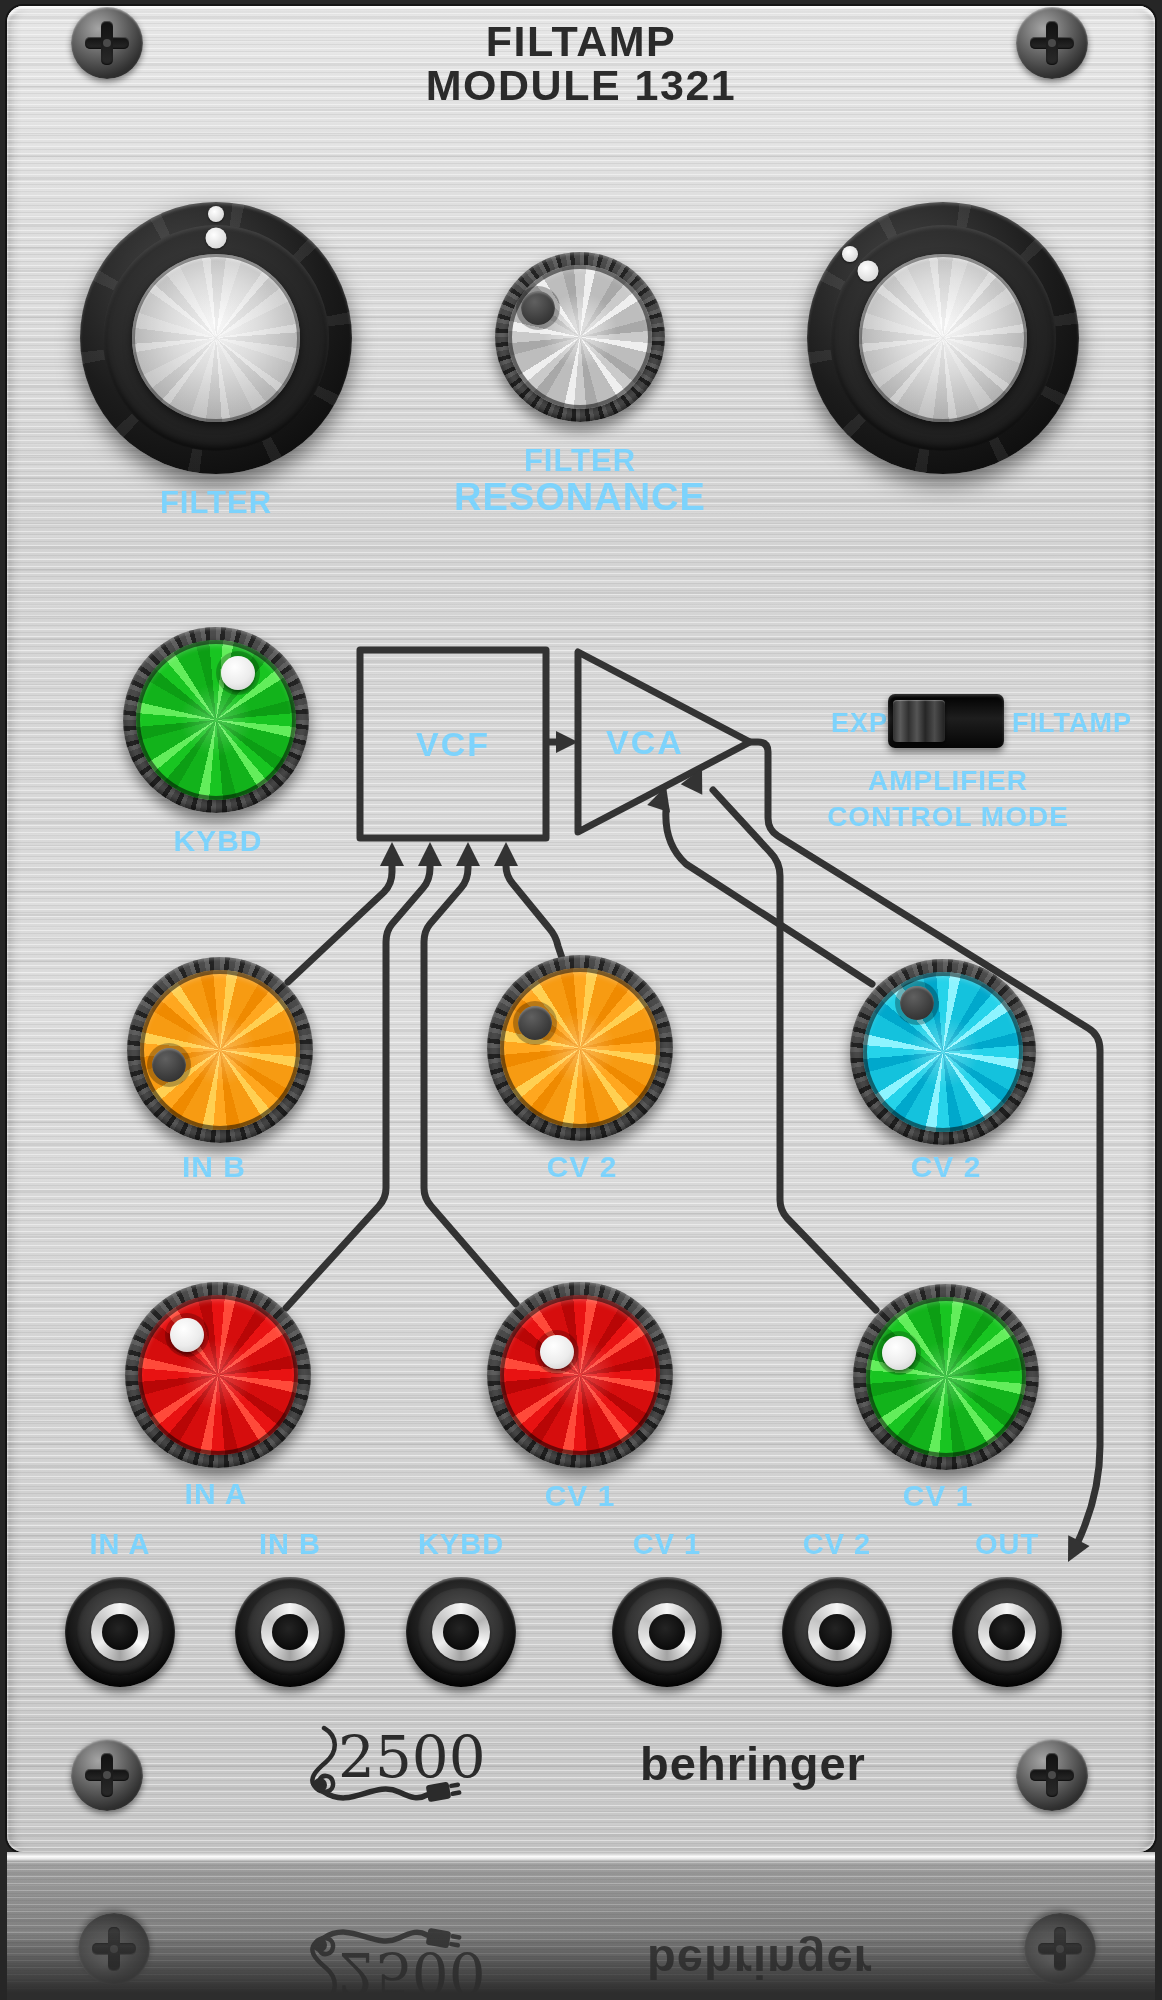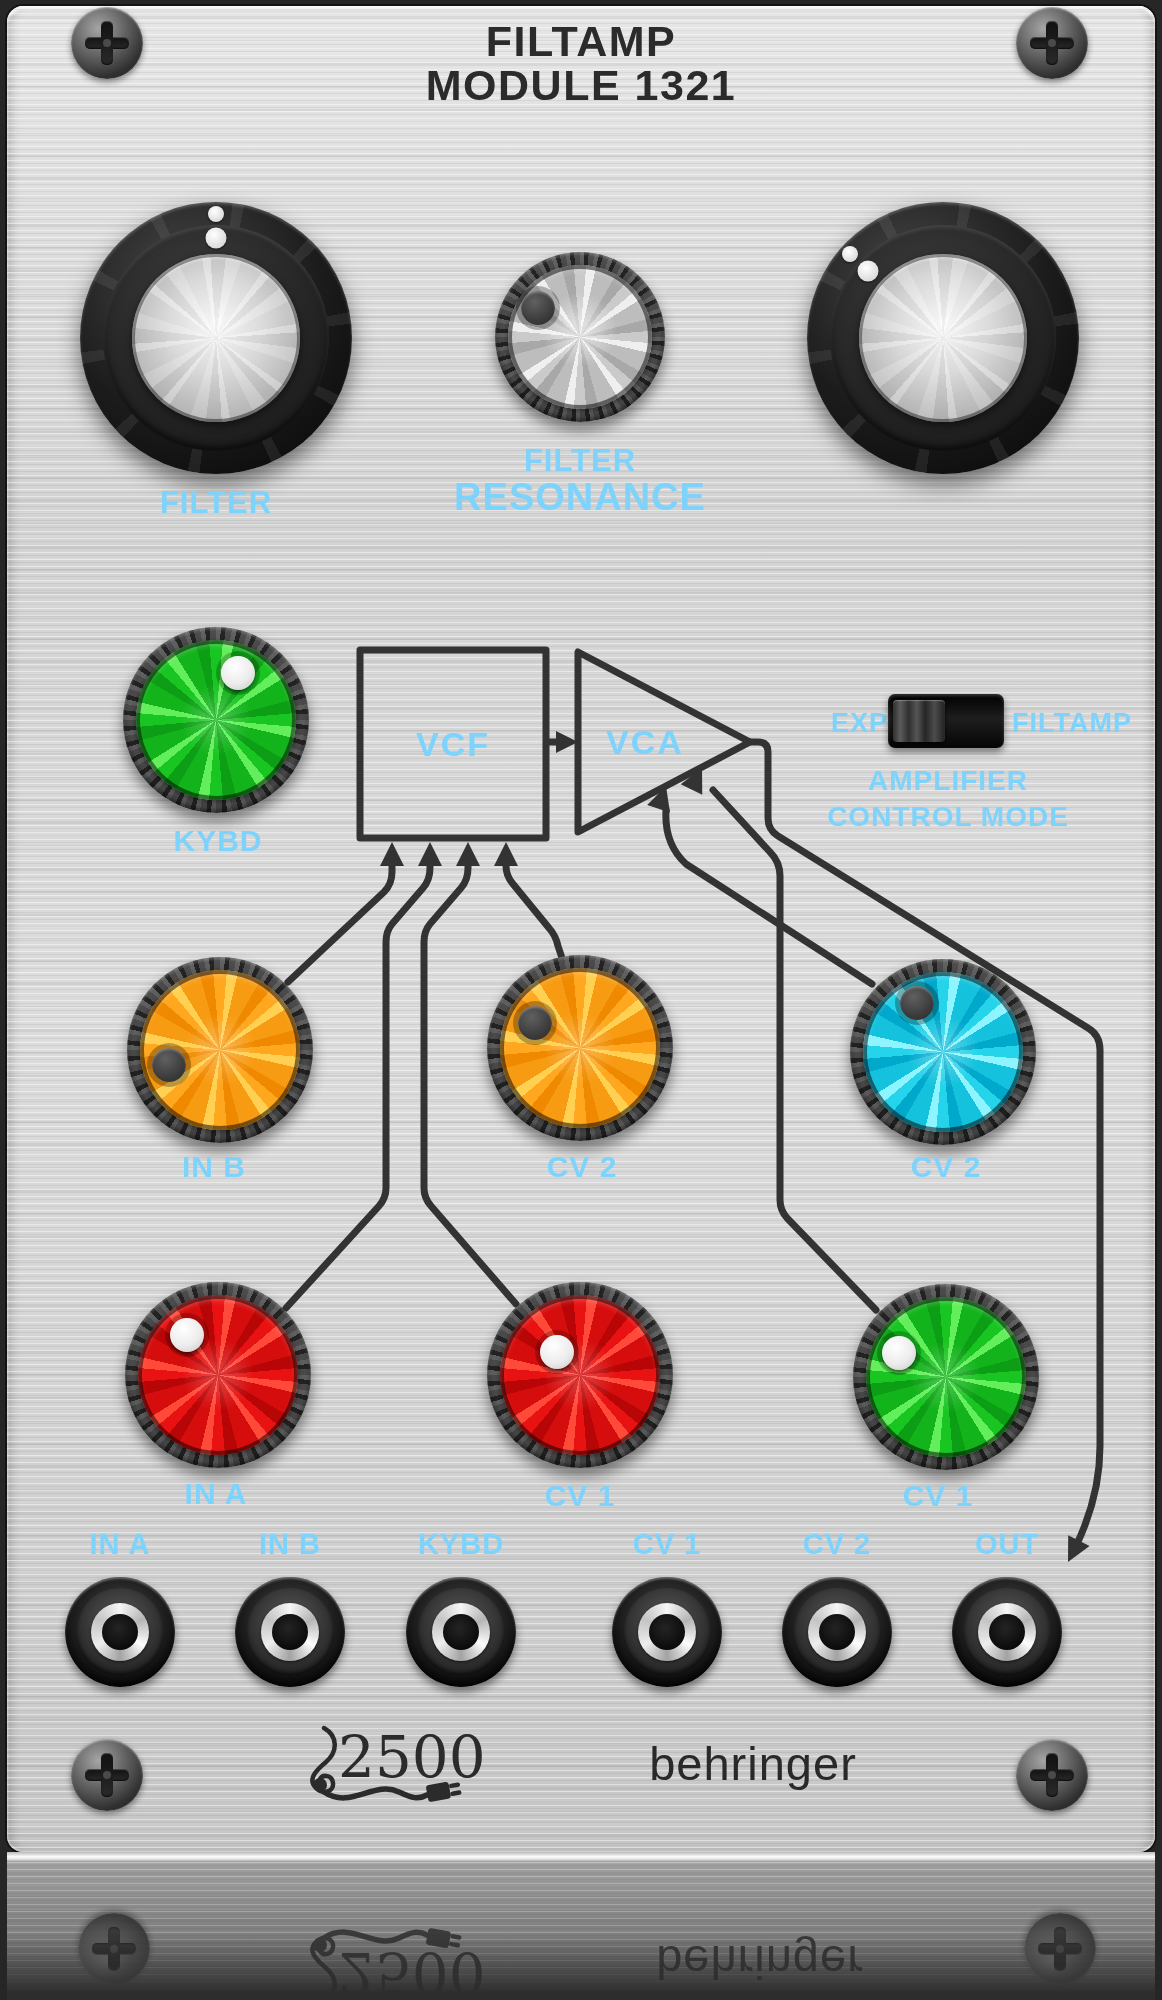--- a/index.html
+++ b/index.html
@@ -108,21 +108,21 @@
   .jack .ring{position:absolute;inset:11px;border-radius:50%;
     background:radial-gradient(circle at 50% 38%,#5a5a5a,#262626 72%);
     box-shadow:inset 0 -3px 4px rgba(0,0,0,.7);}
   .jack .metal{position:absolute;inset:26px;border-radius:50%;
     background:conic-gradient(#f6f6f6,#b5b5b5,#fdfdfd,#a3a3a3,#ededed,#c4c4c4,#f6f6f6);
     box-shadow:0 1px 3px rgba(0,0,0,.6);}
   .jack .hole{position:absolute;inset:37px;border-radius:50%;
     background:radial-gradient(circle at 45% 40%,#242424,#090909 75%);}
 
   .logo-2500{position:absolute;left:296px;top:1722px;width:210px;height:92px;z-index:6;}
-  .brandtext{font-size:47px;font-weight:normal;letter-spacing:1px;color:#292929;}
+  .brandtext{font-size:47px;font-weight:bold;letter-spacing:1px;color:#292929;}
   svg text{font-family:"DejaVu Serif","Liberation Serif",serif;}
 </style>
 </head>
 <body>
 
 <div class="stage">
 
   <div class="panel brushed"></div>
 
   <div class="lbl title" style="left:581px;top:41px">FILTAMP</div>

